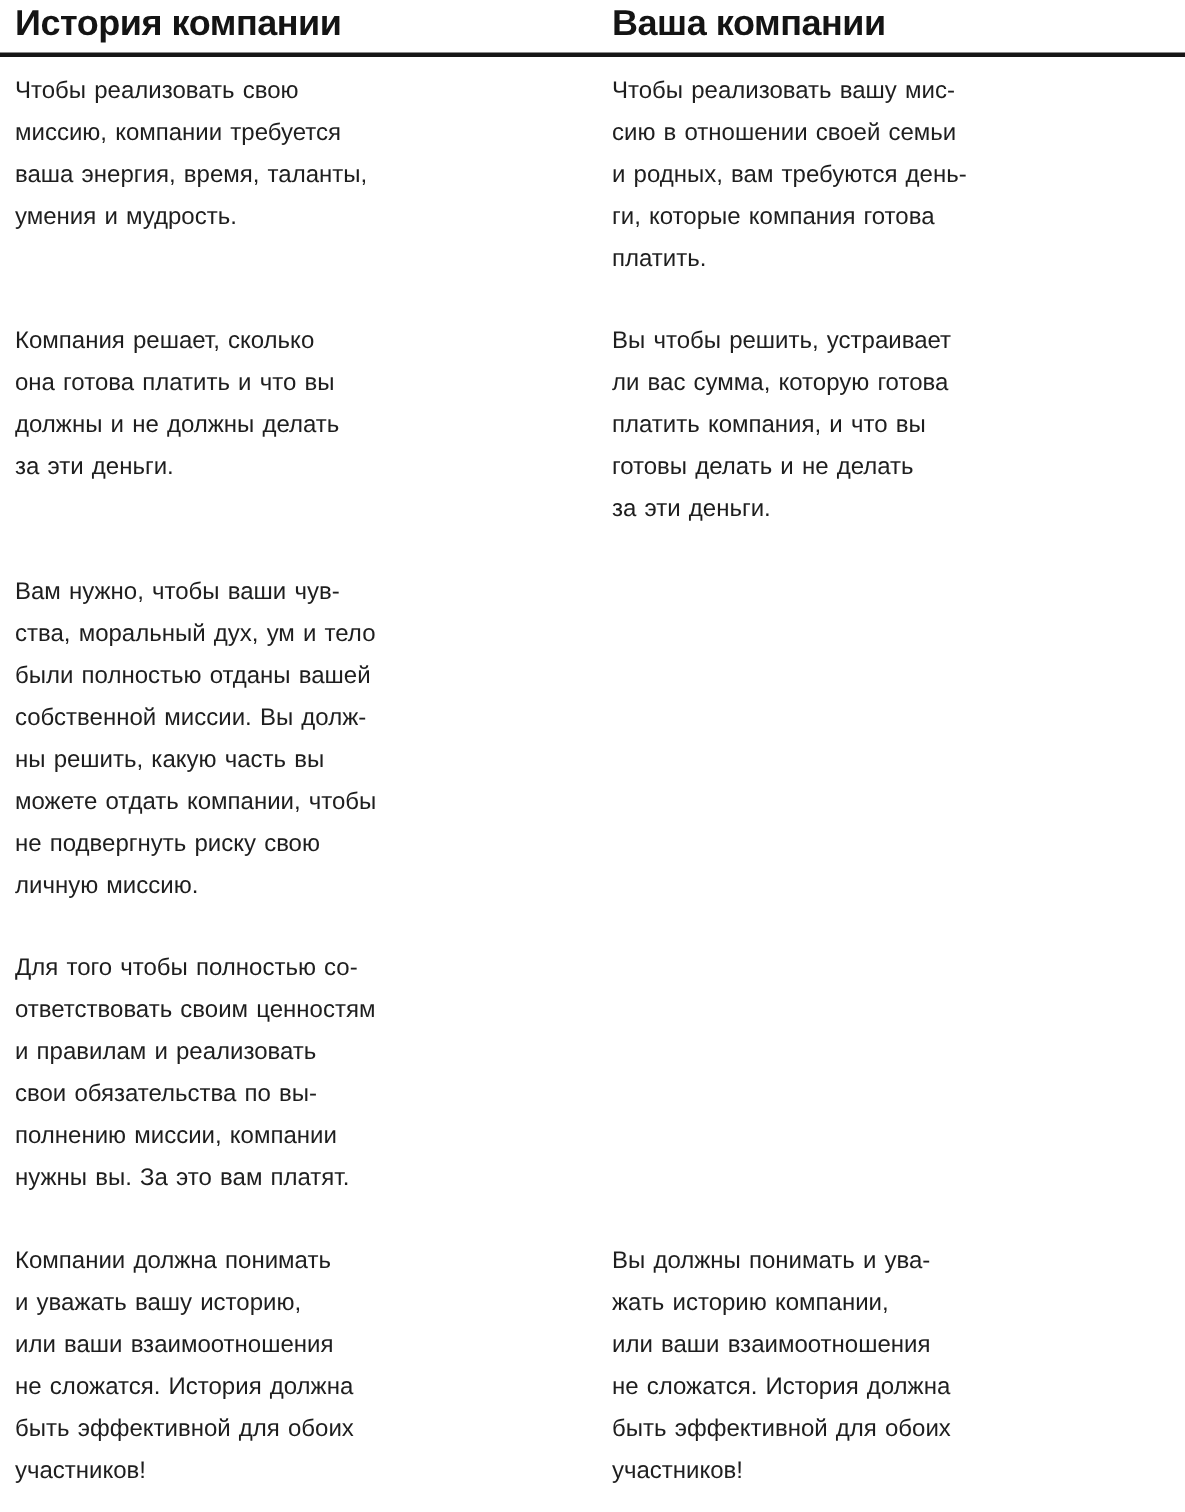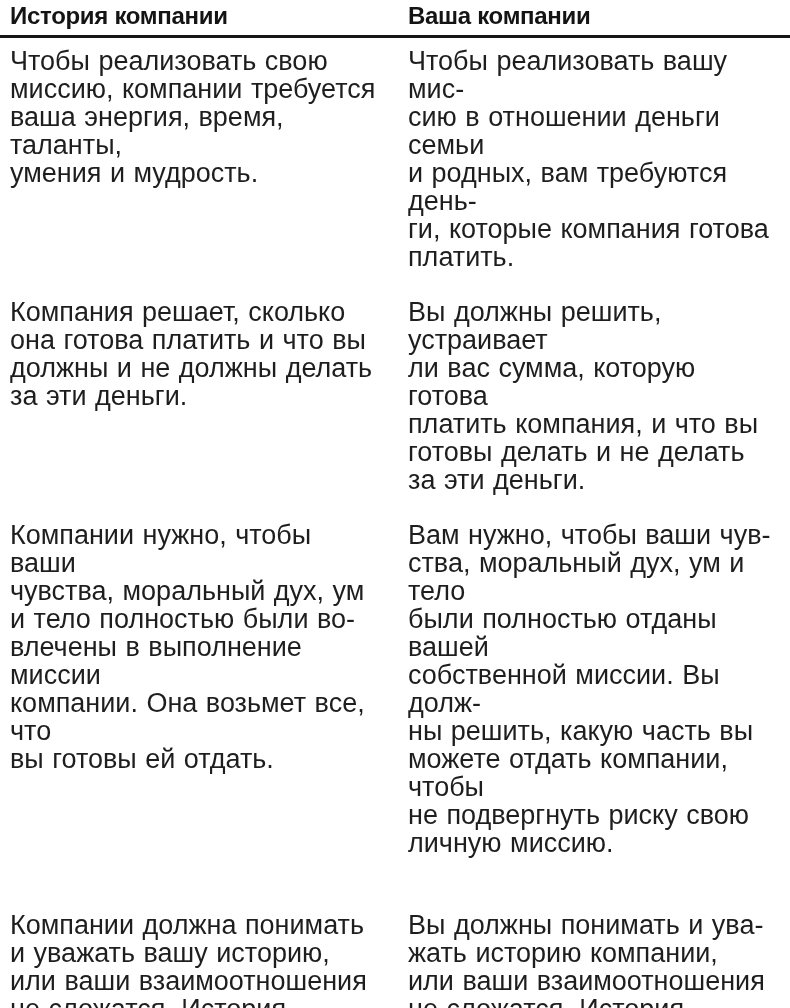--- a/index.html
+++ b/index.html
@@ -39,21 +39,21 @@
       margin-top: 5px;
       width: 790px;
     }
     .body-grid {
       display: grid;
       row-gap: 27px;
       margin-top: 9px;
     }
     .cell {
       margin: 0;
-      font-size: 27px;
+      font-size: 16px;
       line-height: 28px;
       white-space: pre-line;
       color: #1e1e1e;
       word-spacing: 1px;
     }
   </style>
 </head>
 <body>
 
 <div class="page">
@@ -66,56 +66,56 @@
   <div class="header-rule"></div>
 
   <div class="body-grid">
 
     <div class="two-col">
       <p class="cell">Чтобы реализовать свою
 миссию, компании требуется
 ваша энергия, время, таланты,
 умения и мудрость.</p>
       <p class="cell">Чтобы реализовать вашу мис-
-сию в отношении деньги семьи
+сию в отношении своей семьи
 и родных, вам требуются день-
 ги, которые компания готова
 платить.</p>
     </div>
 
     <div class="two-col">
       <p class="cell">Компания решает, сколько
 она готова платить и что вы
 должны и не должны делать
 за эти деньги.</p>
-      <p class="cell">Вы должны решить, устраивает
+      <p class="cell">Вы чтобы решить, устраивает
 ли вас сумма, которую готова
 платить компания, и что вы
 готовы делать и не делать
 за эти деньги.</p>
     </div>
 
     <div class="two-col">
-      <p class="cell">Компании нужно, чтобы ваши
-чувства, моральный дух, ум
-и тело полностью были во-
-влечены в выполнение миссии
-компании. Она возьмет все, что
-вы готовы ей отдать.</p>
       <p class="cell">Вам нужно, чтобы ваши чув-
 ства, моральный дух, ум и тело
 были полностью отданы вашей
 собственной миссии. Вы долж-
 ны решить, какую часть вы
 можете отдать компании, чтобы
 не подвергнуть риску свою
 личную миссию.</p>
     </div>
 
     <div class="two-col">
+      <p class="cell">Для того чтобы полностью со-
+ответствовать своим ценностям
+и правилам и реализовать
+свои обязательства по вы-
+полнению миссии, компании
+нужны вы. За это вам платят.</p>
     </div>
 
     <div class="two-col">
       <p class="cell">Компании должна понимать
 и уважать вашу историю,
 или ваши взаимоотношения
 не сложатся. История должна
 быть эффективной для обоих
 участников!</p>
       <p class="cell">Вы должны понимать и ува-

